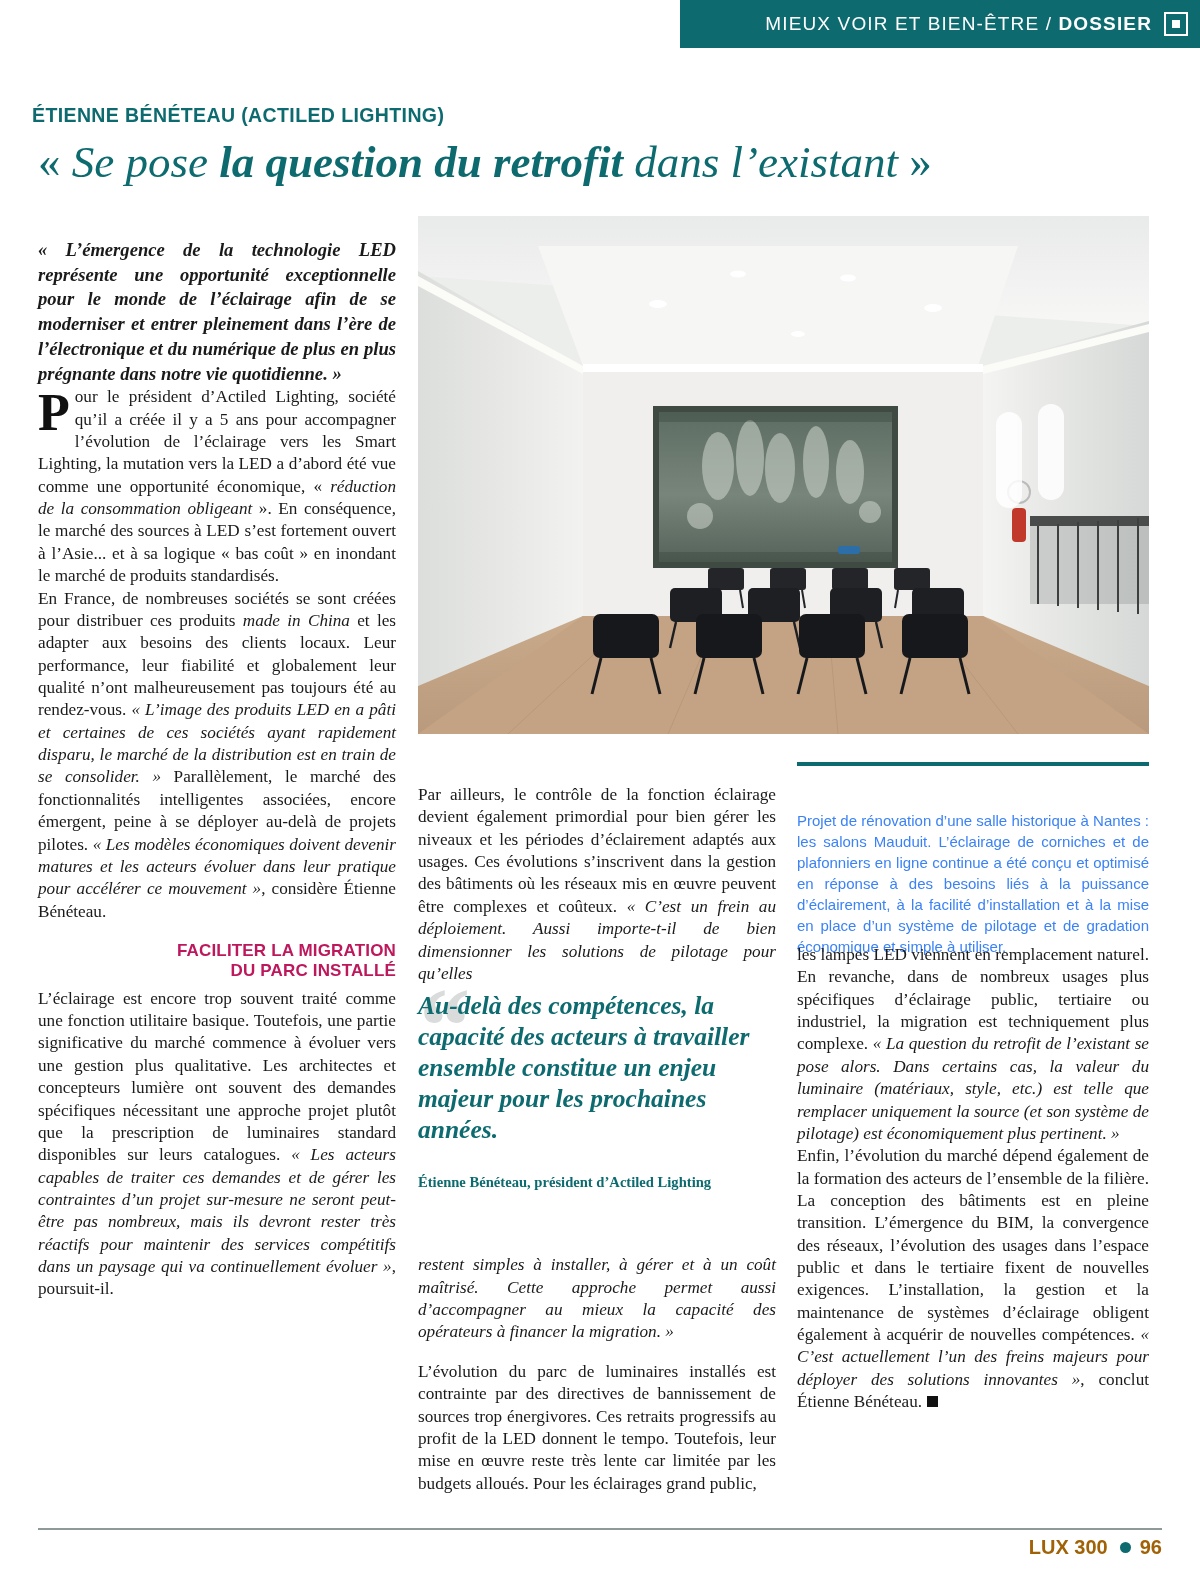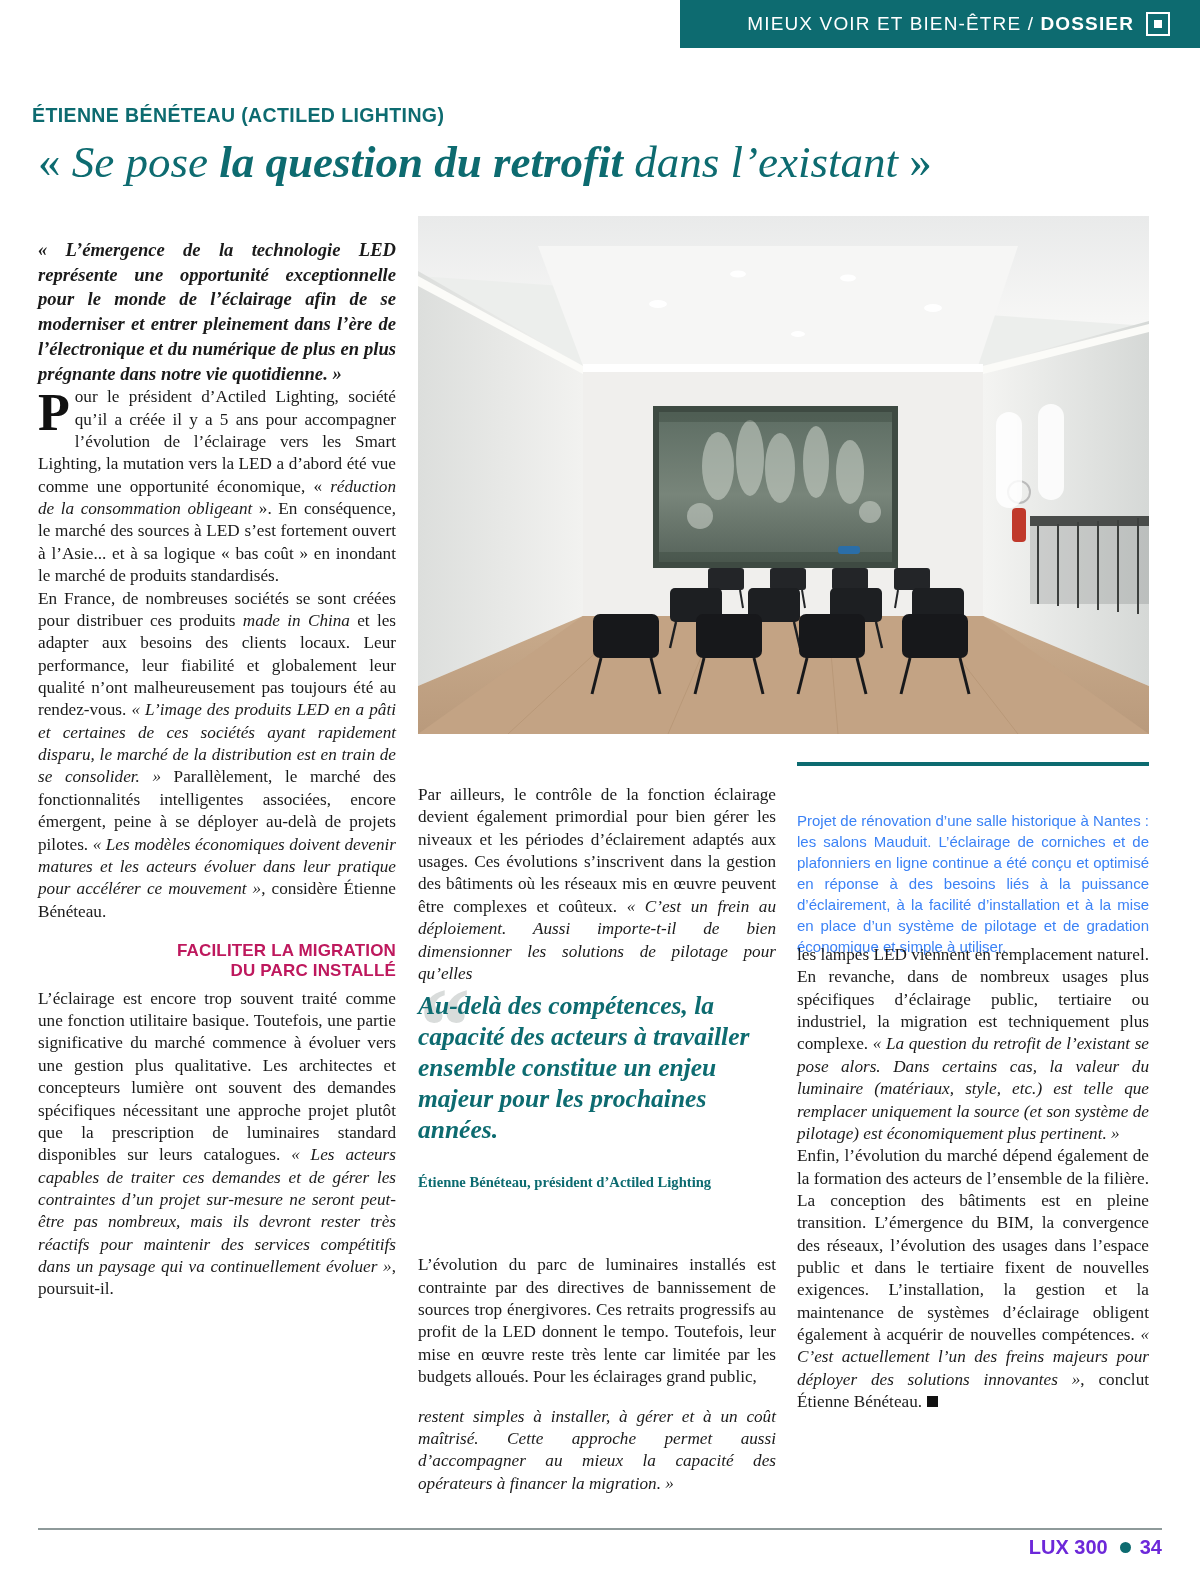--- a/index.html
+++ b/index.html
@@ -21,21 +21,21 @@
   .header-bar {
     position: absolute;
     top: 0;
     left: 680px;
     width: 520px;
     height: 48px;
     background: #0d6b70;
     display: flex;
     align-items: center;
     justify-content: flex-end;
-    padding-right: 30px;
+    padding-right: 12px;
     box-sizing: border-box;
   }
   .header-text {
     font-family: "Liberation Sans", sans-serif;
     font-size: 19px;
     letter-spacing: 0.06em;
     color: #ffffff;
     font-weight: 400;
   }
   .header-text b { font-weight: 700; }
@@ -221,21 +221,21 @@
   }
   .footer {
     position: absolute;
     top: 1536px;
     right: 38px;
     display: flex;
     align-items: center;
     font-family: "Liberation Sans", sans-serif;
     font-weight: 700;
     font-size: 20px;
-    color: #6d28d9;
+    color: #a16207;
   }
   .footer .dot {
     width: 11px;
     height: 11px;
     border-radius: 50%;
     background: #0d6b70;
     margin: 0 9px 0 12px;
     display: inline-block;
   }
   .end-square {
@@ -434,34 +434,34 @@
     <p><span>Par ailleurs, le contrôle de la fonction éclairage devient également primordial pour bien gérer les niveaux et les périodes d’éclairement adaptés aux usages. Ces évolutions s’inscrivent dans la gestion des bâtiments où les réseaux mis en œuvre peuvent être complexes et coûteux. </span><i>« C’est un frein au déploiement. Aussi importe-t-il de bien dimensionner les solutions de pilotage pour qu’elles</i></p>
   </div>
 
   <div class="pullquote">
     <div class="pq-mark">“</div>
     <div class="pq-text">Au-delà des compétences, la capacité des acteurs à travailler ensemble constitue un enjeu majeur pour les prochaines années.</div>
     <div class="pq-attr">Étienne Bénéteau, président d’Actiled Lighting</div>
   </div>
 
   <div id="col2b">
+    <p><i>restent simples à installer, à gérer et à un coût maîtrisé. Cette approche permet aussi d’accompagner au mieux la capacité des opérateurs à financer la migration. »</i></p>
     <p>L’évolution du parc de luminaires installés est contrainte par des directives de bannissement de sources trop énergivores. Ces retraits progressifs au profit de la LED donnent le tempo. Toutefois, leur mise en œuvre reste très lente car limitée par les budgets alloués. Pour les éclairages grand public,</p>
-    <p><i>restent simples à installer, à gérer et à un coût maîtrisé. Cette approche permet aussi d’accompagner au mieux la capacité des opérateurs à financer la migration. »</i></p>
   </div>
 
   <div class="caption-wrap">
     <div class="caption-rule"></div>
     <div class="caption">Projet de rénovation d’une salle historique à Nantes : les salons Mauduit. L’éclairage de corniches et de plafonniers en ligne continue a été conçu et optimisé en réponse à des besoins liés à la puissance d’éclairement, à la facilité d’installation et à la mise en place d’un système de pilotage et de gradation économique et simple à utiliser.</div>
   </div>
 
   <div class="col" id="col3">
     <p><span>les lampes LED viennent en remplacement naturel. En revanche, dans de nombreux usages plus spécifiques d’éclairage public, tertiaire ou industriel, la migration est techniquement plus complexe. </span><i>« La question du retrofit de l’existant se pose alors. Dans certains cas, la valeur du luminaire (matériaux, style, etc.) est telle que remplacer uniquement la source (et son système de pilotage) est économiquement plus pertinent. »</i></p>
     <p><span>Enfin, l’évolution du marché dépend également de la formation des acteurs de l’ensemble de la filière. La conception des bâtiments est en pleine transition. L’émergence du BIM, la convergence des réseaux, l’évolution des usages dans l’espace public et dans le tertiaire fixent de nouvelles exigences. L’installation, la gestion et la maintenance de systèmes d’éclairage obligent également à acquérir de nouvelles compétences. </span><i>« C’est actuellement l’un des freins majeurs pour déployer des solutions innovantes »</i><span>, conclut Étienne Bénéteau.</span><span class="end-square"></span></p>
   </div>
 
   <div class="footer-rule"></div>
   <div class="footer">
     <span>LUX 300</span>
     <span class="dot"></span>
-    <span>34</span>
+    <span>96</span>
   </div>
 
 </div>
 
 </body></html>

